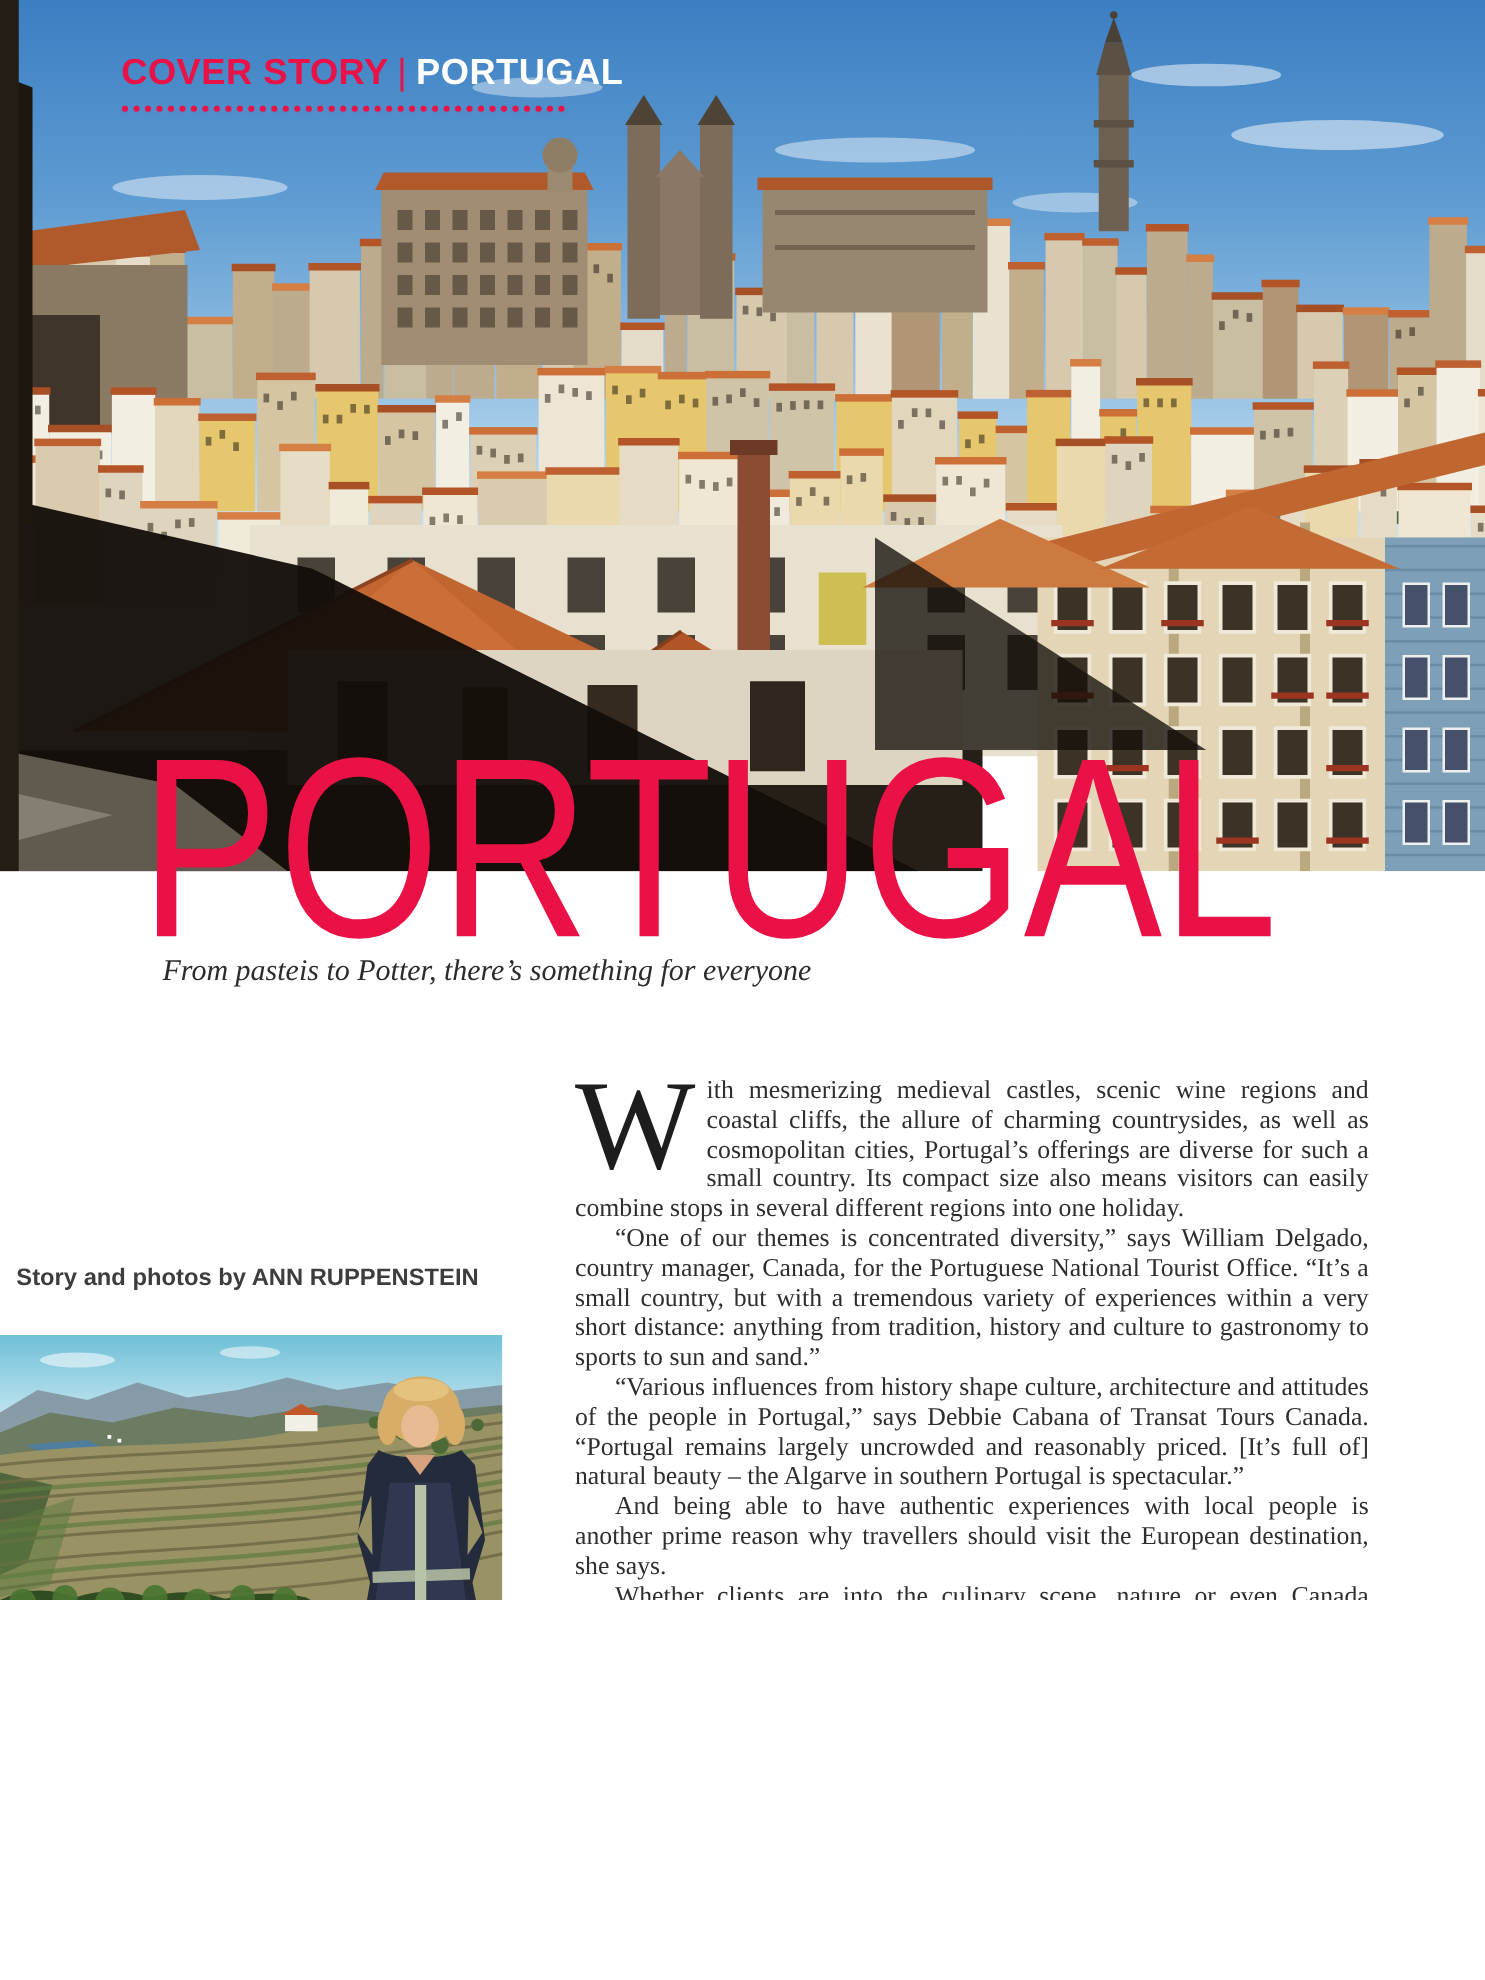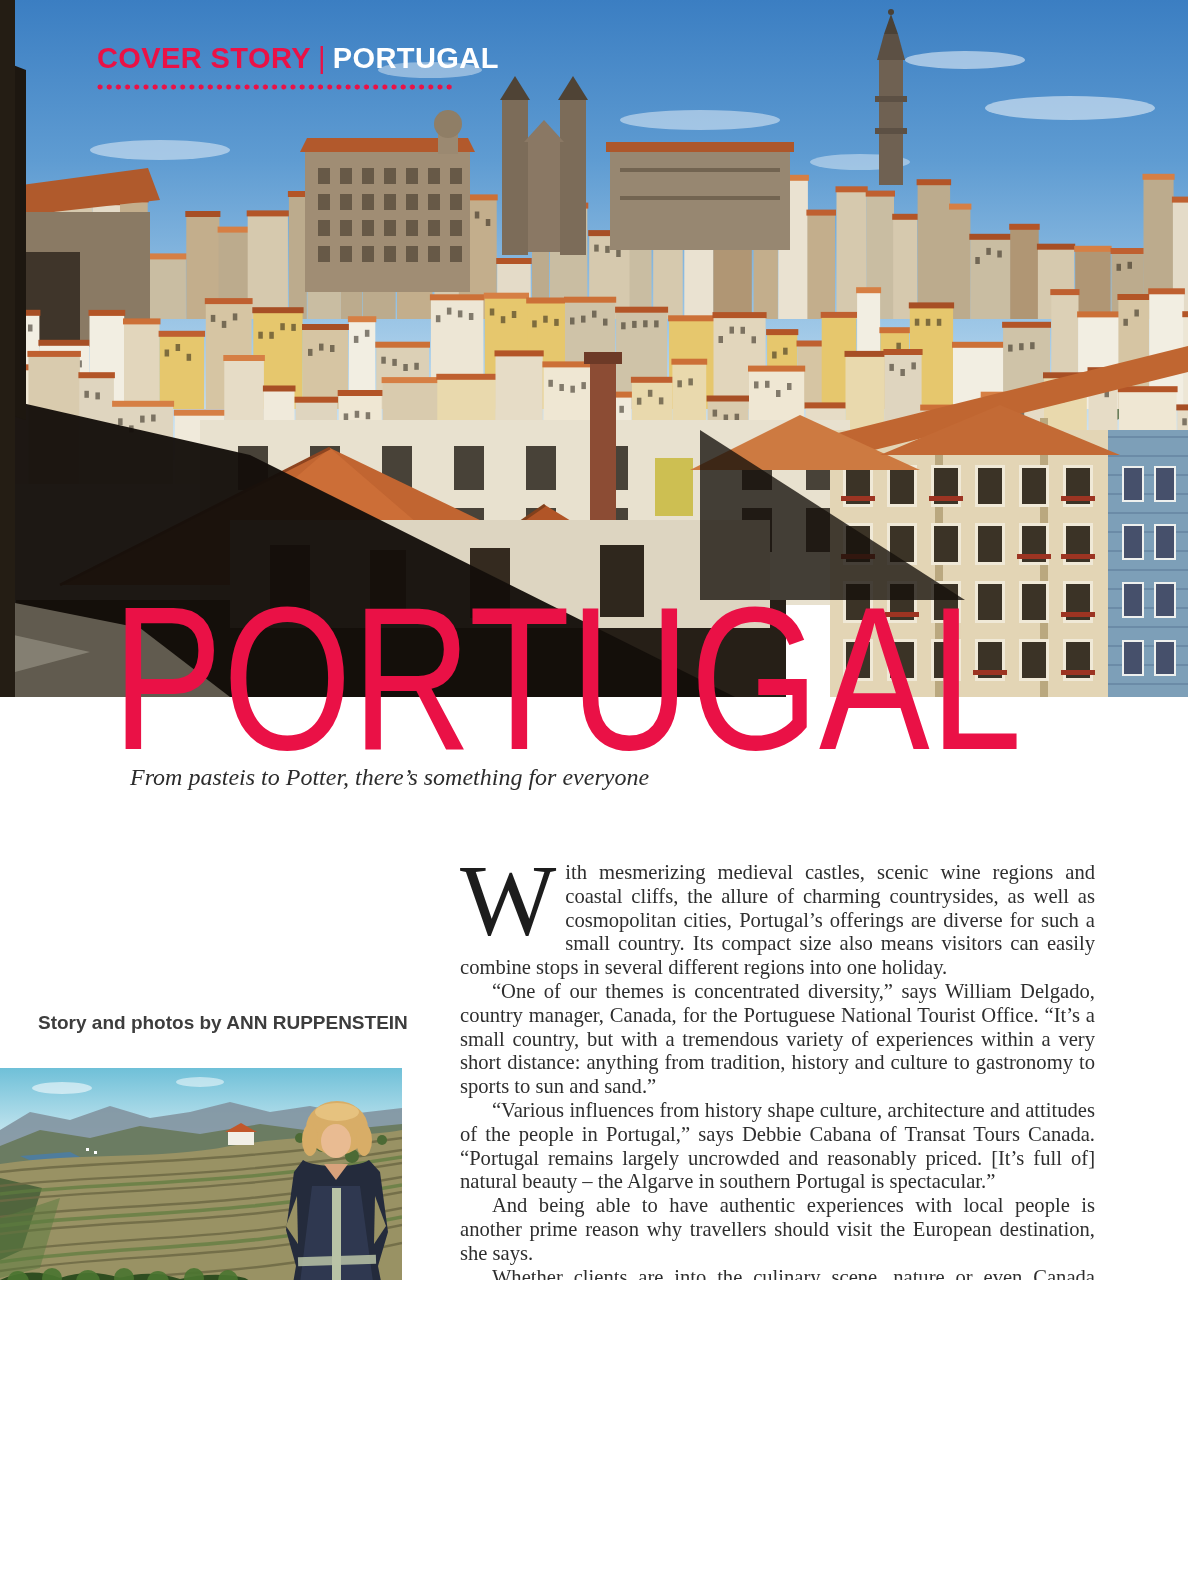--- a/index.html
+++ b/index.html
@@ -22,22 +22,22 @@
           background-size:9.2px 6px;background-repeat:repeat-x;}
 
   
   .title-wrap{position:absolute;left:106px;top:599px;width:936px;height:176px;}
   .title-wrap text{font-family:"Liberation Sans",sans-serif;font-weight:200;
                    font-size:205px;fill:var(--accent);}
 
   .subtitle{position:absolute;left:130px;top:764px;font-style:italic;font-size:24px;
             color:#2c2c2c;font-family:"Liberation Serif",serif;white-space:nowrap;}
 
-  .byline{position:absolute;left:0;top:1012px;width:396px;text-align:left;
-          font-family:"Liberation Sans",sans-serif;font-weight:700;font-size:19px;color:#3d3d3d;padding-left:38px;}
+  .byline{position:absolute;left:0;top:1012px;width:396px;text-align:center;
+          font-family:"Liberation Sans",sans-serif;font-weight:700;font-size:19px;color:#3d3d3d;}
 
   .vineyard{position:absolute;left:0;top:1068px;width:402px;height:280px;overflow:hidden;}
   .vineyard svg{display:block;width:100%;height:100%;}
 
   
   .article{position:absolute;left:460px;top:861px;width:635px;font-size:20.6px;
            line-height:23.8px;color:#2e2e2e;text-align:justify;}
   .article p{margin:0;}
   .article p + p{text-indent:1.55em;}
   .dropcap{float:left;font:400 102px/72px "Liberation Serif",serif;padding:4px 9px 0 0;color:#1d1d1d;}

